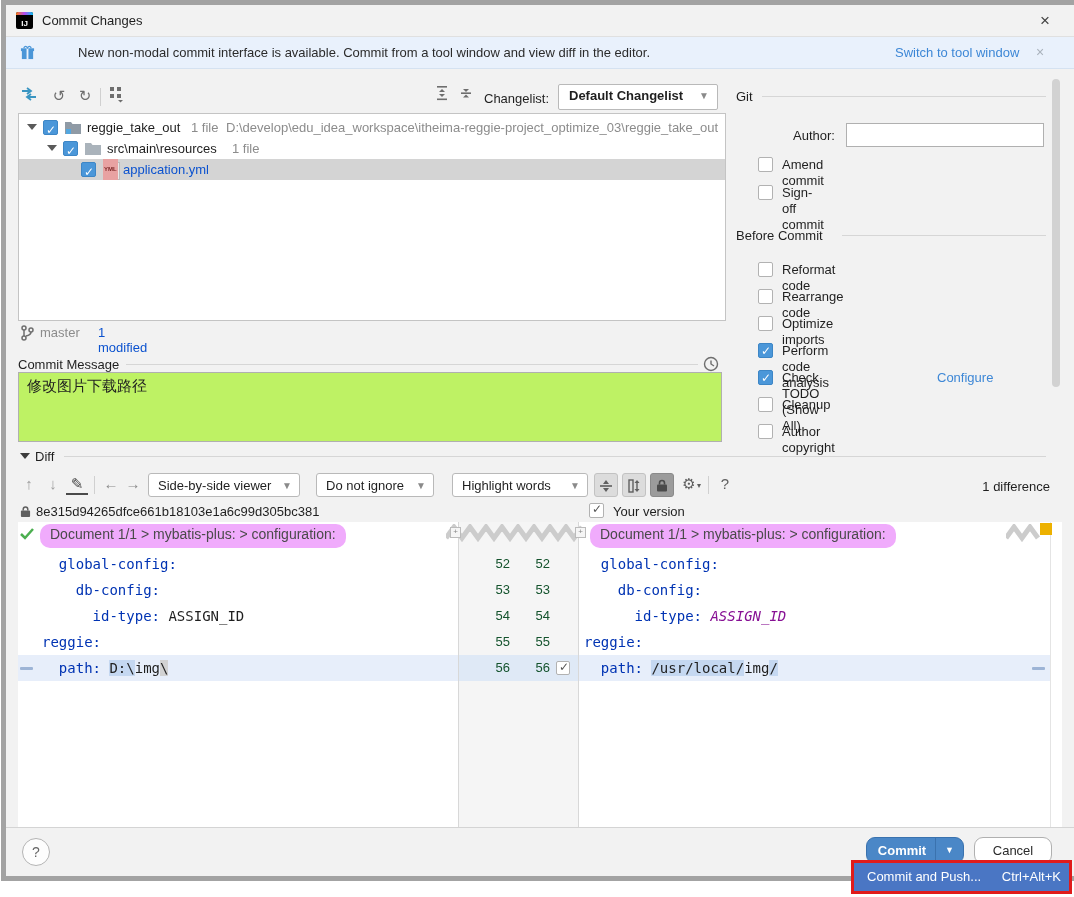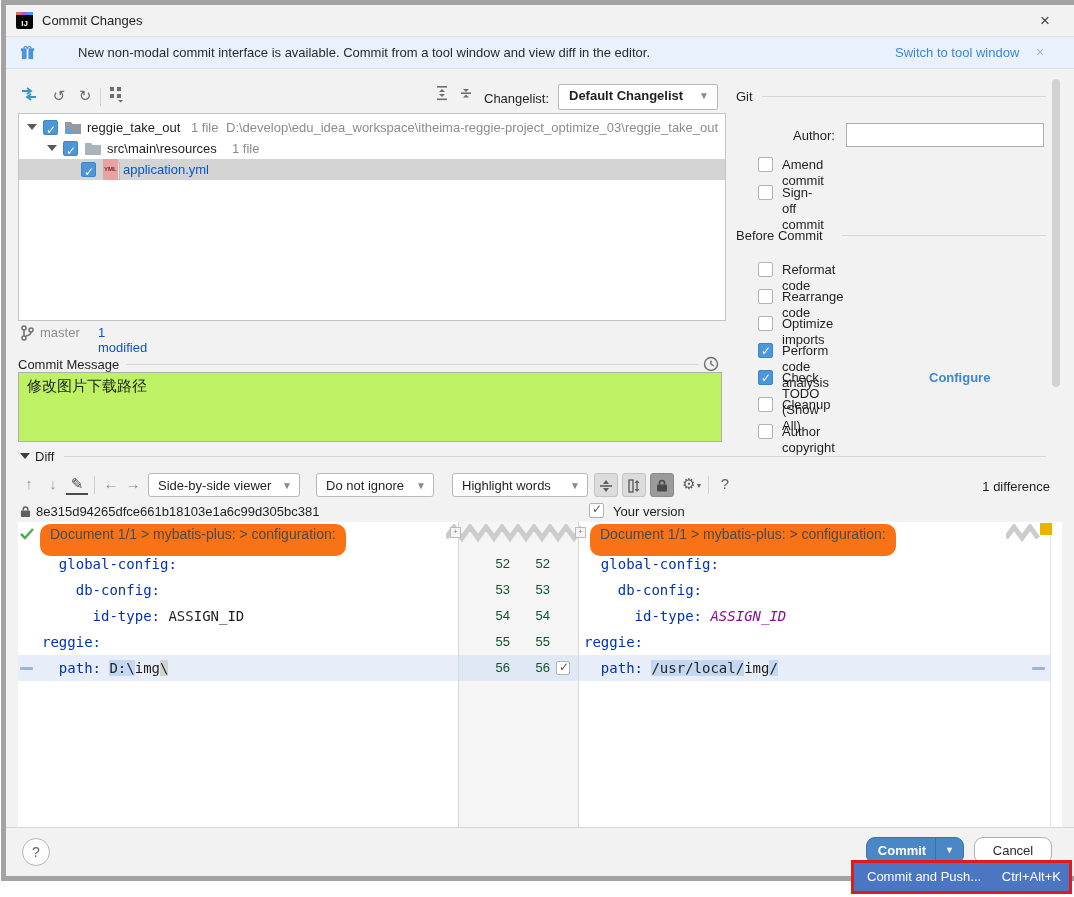--- a/index.html
+++ b/index.html
@@ -63,21 +63,21 @@
   #diff-caret{left:14px;top:448px;width:0;height:0;border-left:5px solid transparent;border-right:5px solid transparent;border-top:6px solid #3c3c3c;}
   #diff-label{left:29px;top:444px;}
   .dd{position:absolute;height:24px;background:#fff;border:1px solid #b9b9b9;border-radius:3px;box-sizing:border-box;}
   .dd .val{position:absolute;left:9px;top:4px;}
   .dd .caret{position:absolute;right:7px;top:6px;}
   .ibtn{position:absolute;width:24px;height:24px;border-radius:3px;text-align:center;line-height:24px;}
   .ibtn.pressed{background:#dcdcdc;border:1px solid #c2c2c2;box-sizing:border-box;}
   .ibtn.dark{background:#9b9b9b;border:1px solid #8a8a8a;box-sizing:border-box;}
   
   #diff-area{left:12px;top:517px;width:1044px;height:305px;background:#fff;}
-  .pill{position:absolute;height:32px;background:#f97316;border-radius:10px;color:#4a4a4a;font-size:14px;line-height:20px;padding:0 10px;white-space:nowrap;}
+  .pill{position:absolute;height:24px;background:#f0abfc;border-radius:10px;color:#4a4a4a;font-size:14px;line-height:20px;padding:0 10px;white-space:nowrap;}
   .code-line{position:absolute;white-space:pre;font-family:"DejaVu Sans Mono",monospace;font-size:14px;height:26px;line-height:26px;color:#1f1f1f;}
   .k{color:#0033b3;}
   .kw-right{color:#871094;font-style:italic;}
   .whl{background:#c5d8f1;}
   .whl-gray{background:#d2d2d2;}
   .hl-row{position:absolute;height:26px;background:#e7eefa;}
   .hl-row-g{position:absolute;height:26px;background:#dfe9f6;}
   .lnum{position:absolute;width:36px;text-align:right;color:#14532d;font-size:13px;height:26px;line-height:26px;}
   .vline{position:absolute;top:0;width:1px;height:305px;background:#d8d8d8;}
   .dash{position:absolute;width:13px;height:3px;background:#9db4d6;border-radius:1px;}
@@ -243,21 +243,21 @@
     <span class="cb"></span>
       <span class="opt-label">Optimize imports</span>
   </div>
   <div class="opt" style="top:338px;">
     <span class="cb blue"></span>
       <span class="opt-label">Perform code analysis</span>
   </div>
   <div class="opt" style="top:365px;">
     <span class="cb blue"></span>
       <span class="opt-label">Check TODO (Show All)</span>
-    <span class="link" style="position:absolute;left:171px;top:0;font-weight:bold;">Configure</span>
+    <span class="link" style="position:absolute;left:179px;top:0;">Configure</span>
   </div>
   <div class="opt" style="top:392px;">
     <span class="cb"></span>
       <span class="opt-label">Cleanup</span>
   </div>
   <div class="opt" style="top:419px;">
     <span class="cb"></span>
       <span class="opt-label">Author copyright</span>
   </div>
   <div class="abs" id="scroll-thumb"></div>

